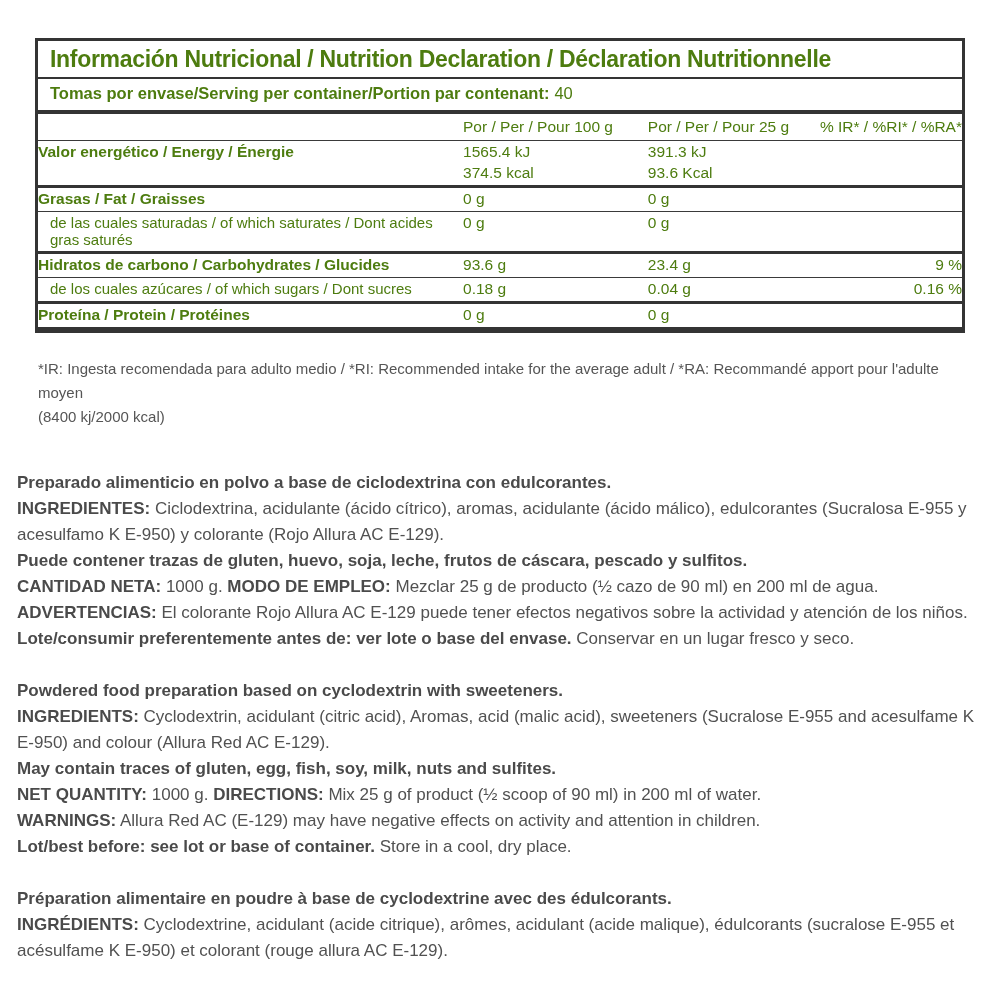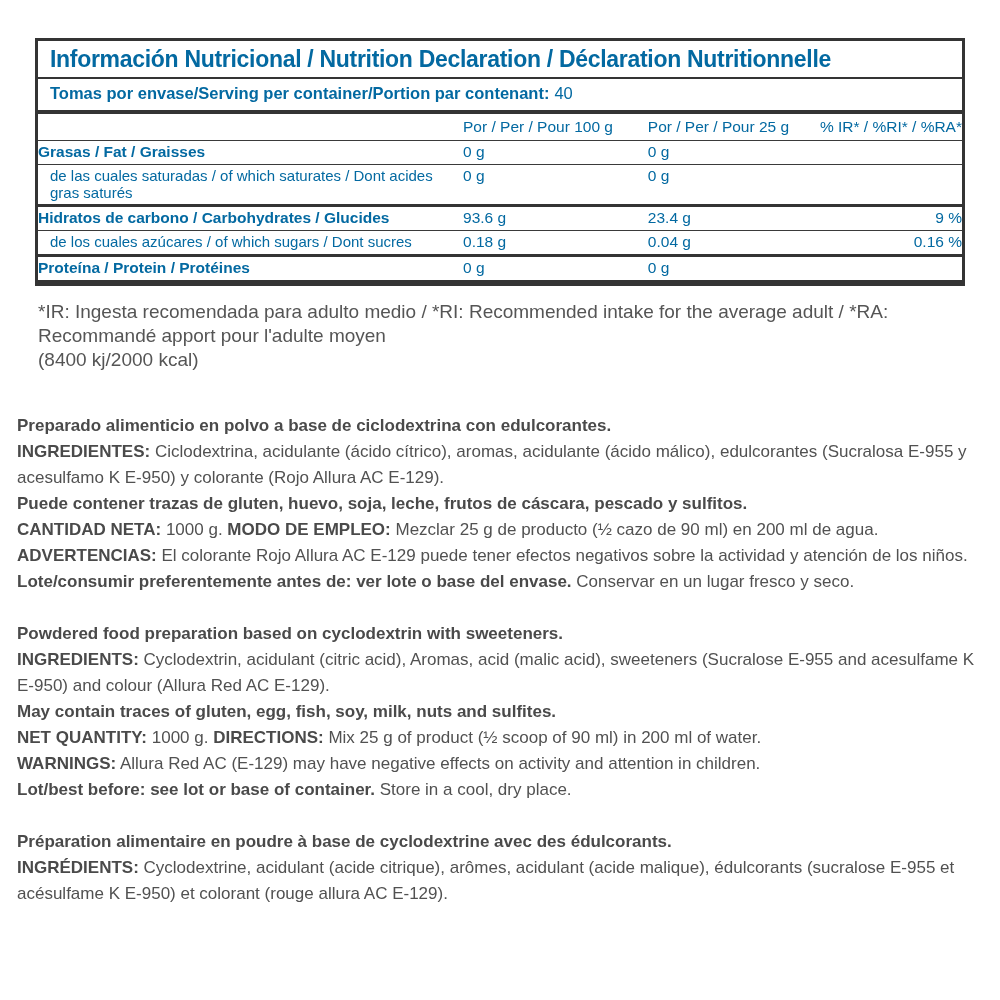--- a/index.html
+++ b/index.html
@@ -7,21 +7,21 @@
     width: 1000px;
     background: #ffffff;
     font-family: "Liberation Sans", sans-serif;
     color: #4a4a4a;
   }
   
   .nt-wrap {
     width: 930px;
     margin: 38px 0 0 35px;
     border: 3px solid #343434;
-    color: #0369a1;
+    color: #4d7c0f;
   }
   .nt-title {
     font-size: 23px;
     font-weight: bold;
     letter-spacing: -0.3px;
     padding: 5px 10px 4px 12px;
     border-bottom: 2px solid #343434;
     white-space: nowrap;
   }
   .nt-serving {
@@ -46,22 +46,22 @@
   td.lbl { text-align: left; padding-left: 12px; font-weight: bold; }
   td.lbl.sub { font-weight: normal; padding-left: 12px; font-size: 15px; }
   td.c { white-space: nowrap; }
   td.r { text-align: right; padding-right: 14px; white-space: nowrap; }
   tr.hdr td { font-weight: normal; font-size: 15.5px; padding-top: 4px; padding-bottom: 4px; }
   tr.sep-thin  > td { border-bottom: 1px solid #3a3a3a; }
   tr.sep-thick > td { border-bottom: 3px solid #343434; }
   .v2 { display: block; padding-top: 3px; }
   
   .footnote {
-    margin: 14px 0 0 38px;
-    font-size: 19px;
+    margin: 24px 0 0 38px;
+    font-size: 15px;
     line-height: 24px;
     color: #555555;
     width: 950px;
   }
   
   .sections {
     margin: 41px 0 0 17px;
     width: 968px;
     font-size: 17px;
     line-height: 26px;
@@ -89,20 +89,26 @@
         <col style="width:17%">
     </colgroup>
     <tbody>
         <tr class="hdr sep-thin">
       <td></td>
       <td class="c">Por / Per / Pour 100 g</td>
       <td class="c">Por / Per / Pour 25 g</td>
       <td class="r">% IR* / %RI* / %RA*</td>
     </tr>
 
+    <tr class="sep-thick">
+      <td class="lbl">Valor energético / Energy / Énergie</td>
+      <td class="c"><span>1565.4 kJ</span><span class="v2">374.5 kcal</span></td>
+      <td class="c"><span>391.3 kJ</span><span class="v2">93.6 Kcal</span></td>
+      <td class="r"></td>
+    </tr>
 
     <tr class="sep-thin">
       <td class="lbl">Grasas / Fat / Graisses</td>
       <td class="c">0 g</td>
       <td class="c">0 g</td>
       <td class="r"></td>
     </tr>
 
     <tr class="sep-thick">
       <td class="lbl sub">de las cuales saturadas / of which saturates / Dont acides gras saturés</td>

